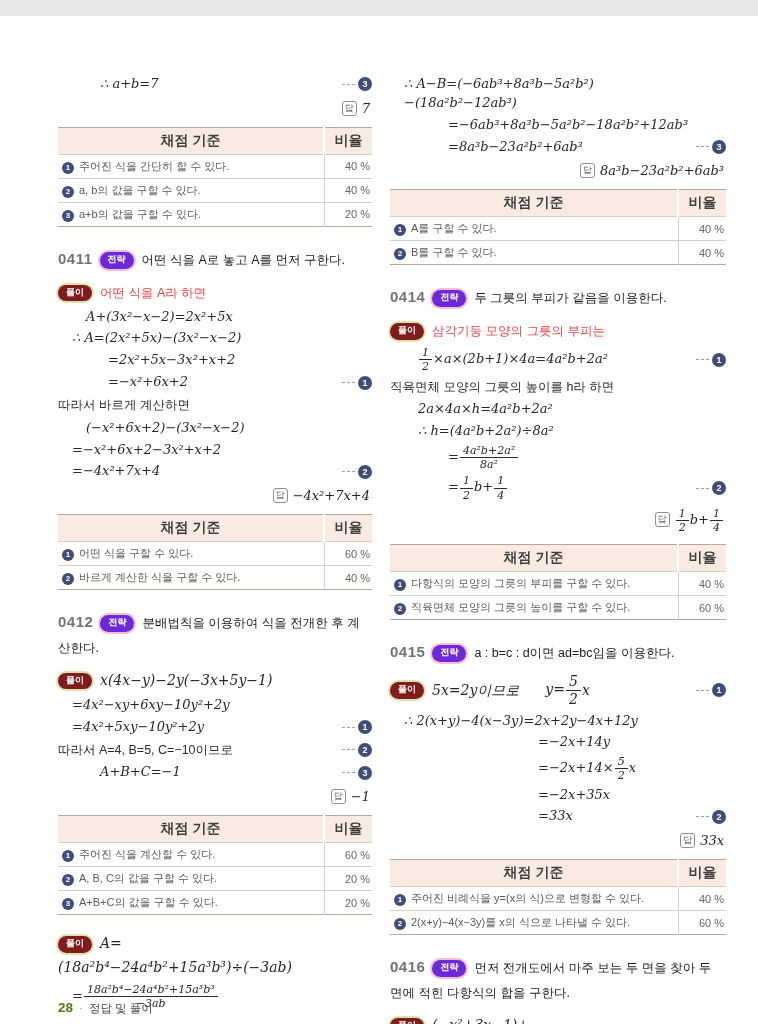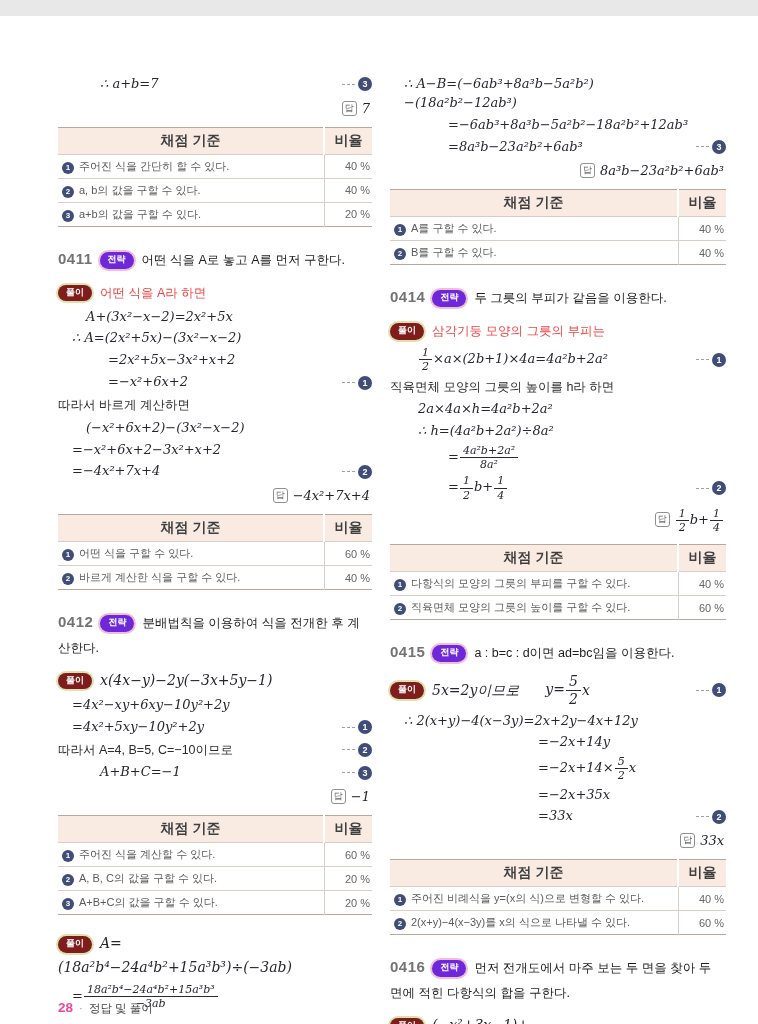--- a/index.html
+++ b/index.html
@@ -56,21 +56,21 @@
   table.crit { width:100%; border-collapse:collapse; margin:10px 0 16px;
                border-top:1.5px solid #b7a89f; border-bottom:1.5px solid #b7a89f; }
   table.crit th { background:#f9eae2; font-size:14px; color:#3f3f3f; font-weight:bold;
                   padding:4px 2px; text-align:center; }
   table.crit th.rt { width:48px; border-left:2px solid #ffffff; }
   table.crit td { font-size:11px; color:#5b5b5b; padding:4px 2px 4px 4px;
                   border-top:1px solid #d8cdc7; }
   table.crit td.pct { text-align:right; border-left:1px solid #d8cdc7; color:#666; }
 
   .footer { position:absolute; left:58px; top:984px; font-size:11.5px; color:#444; }
-  .fpage { font-size:13.5px; font-weight:bold; color:#ec4899; margin-right:6px; }
+  .fpage { font-size:13.5px; font-weight:bold; color:#4d7c0f; margin-right:6px; }
   .fsep { color:#999; margin-right:6px; }
 </style>
 </head>
 <body>
 
 <div class="page">
 
   <div class="col col-left">
 
     <div class="ml i3">

